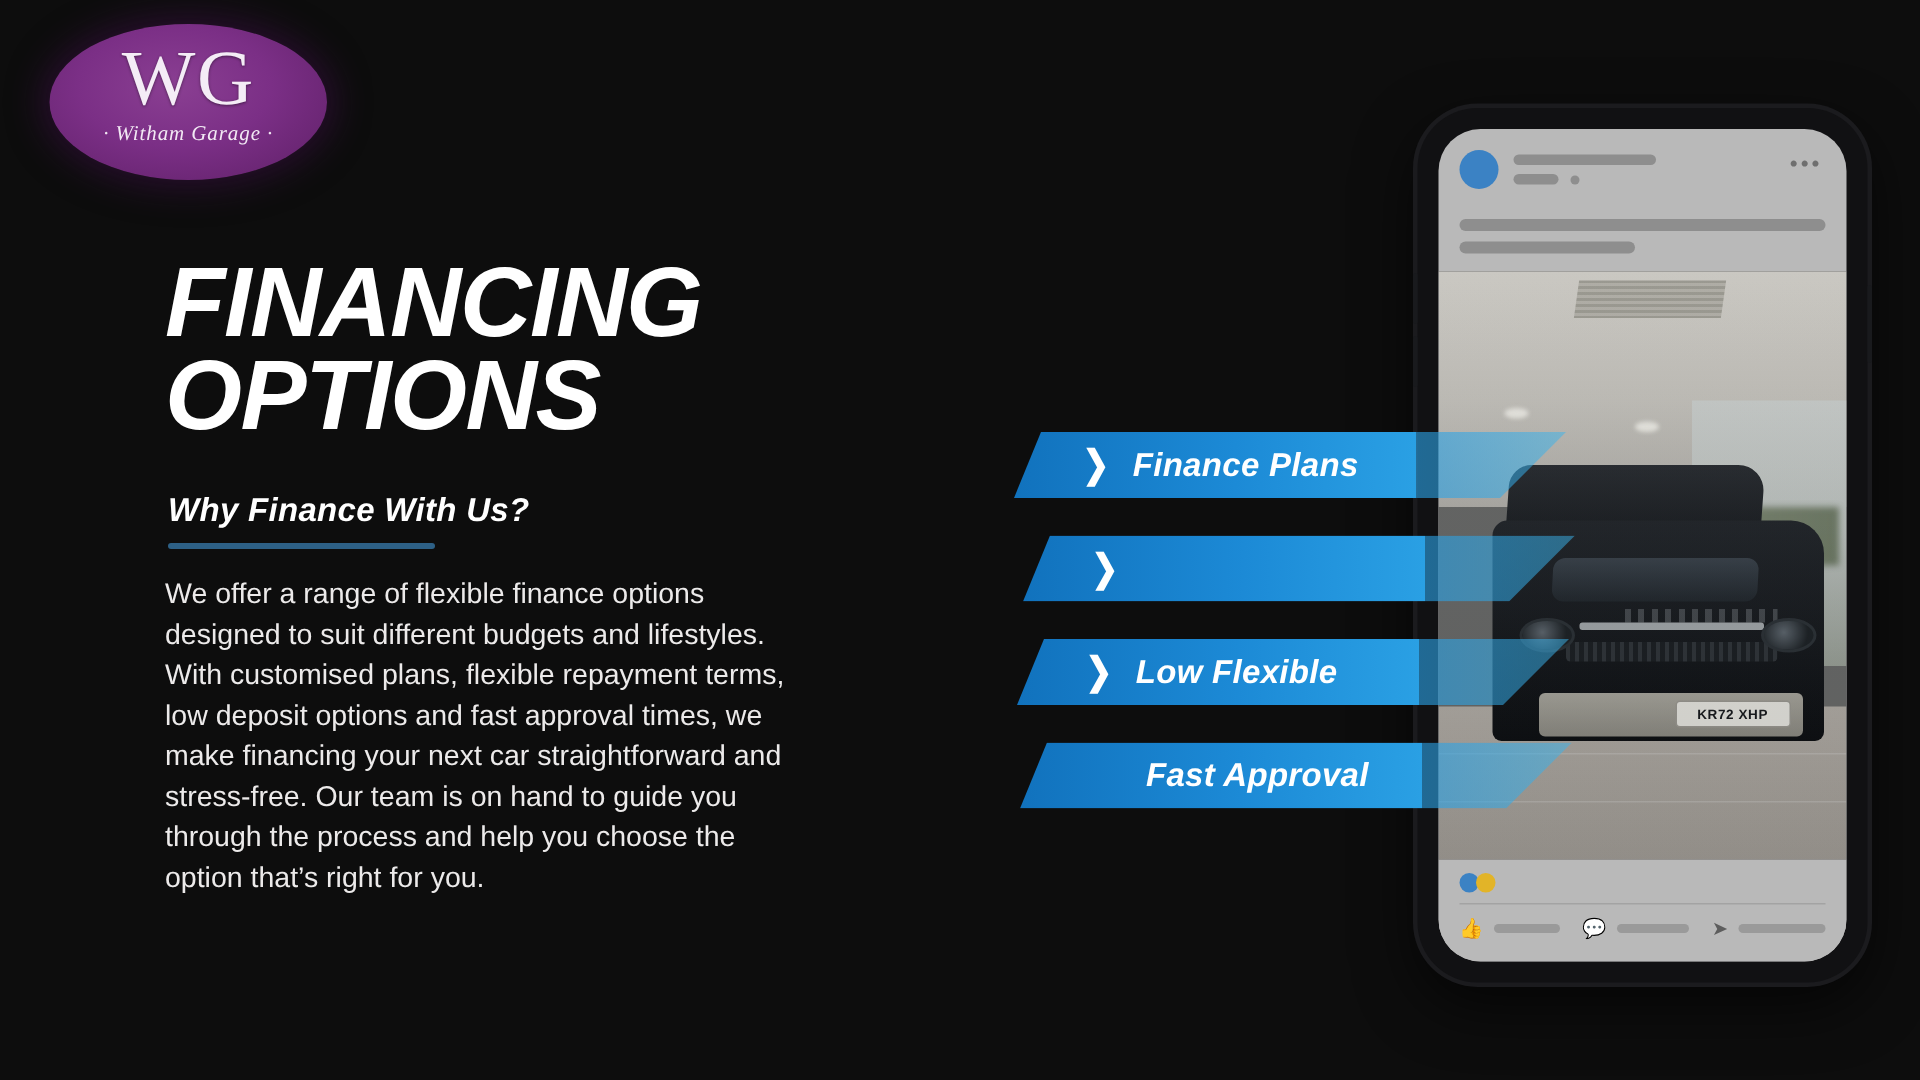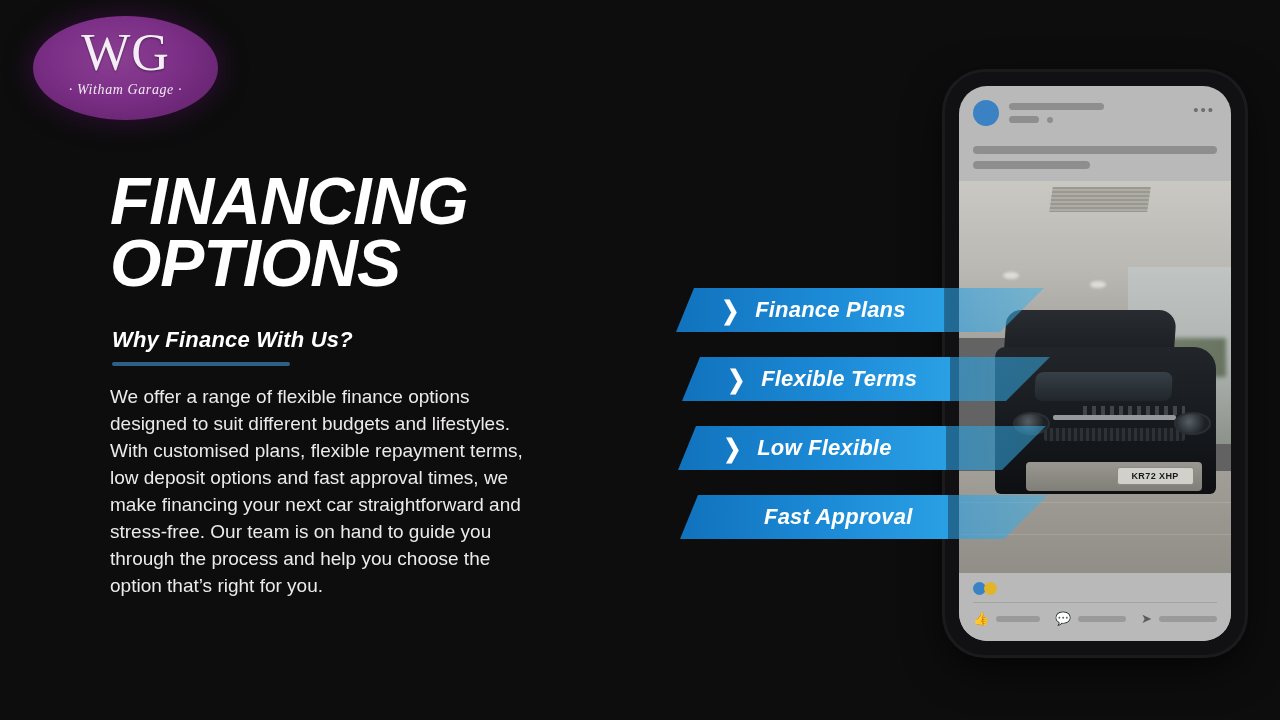--- a/index.html
+++ b/index.html
@@ -279,21 +279,20 @@
         <span class="chev">❯</span>
         <span>Finance Plans</span>
       </div>
     </div>
 
     <div class="banner b2">
       <div class="solid"></div>
       <div class="fade"></div>
       <div class="label">
         <span class="chev">❯</span>
-        <span>Flexible Terms</span>
       </div>
     </div>
 
     <div class="banner b3">
       <div class="solid"></div>
       <div class="fade"></div>
       <div class="label">
         <span class="chev">❯</span>
         <span>Low Flexible</span>
       </div>

